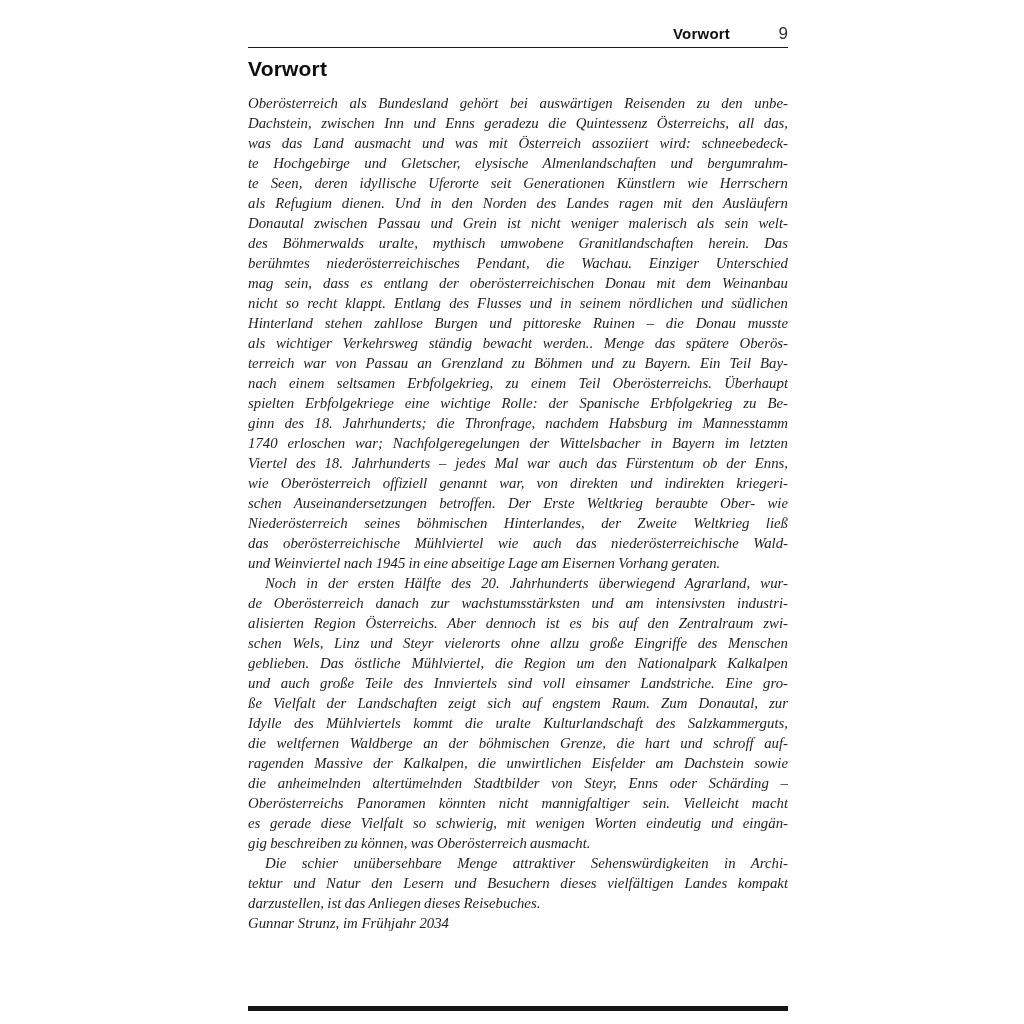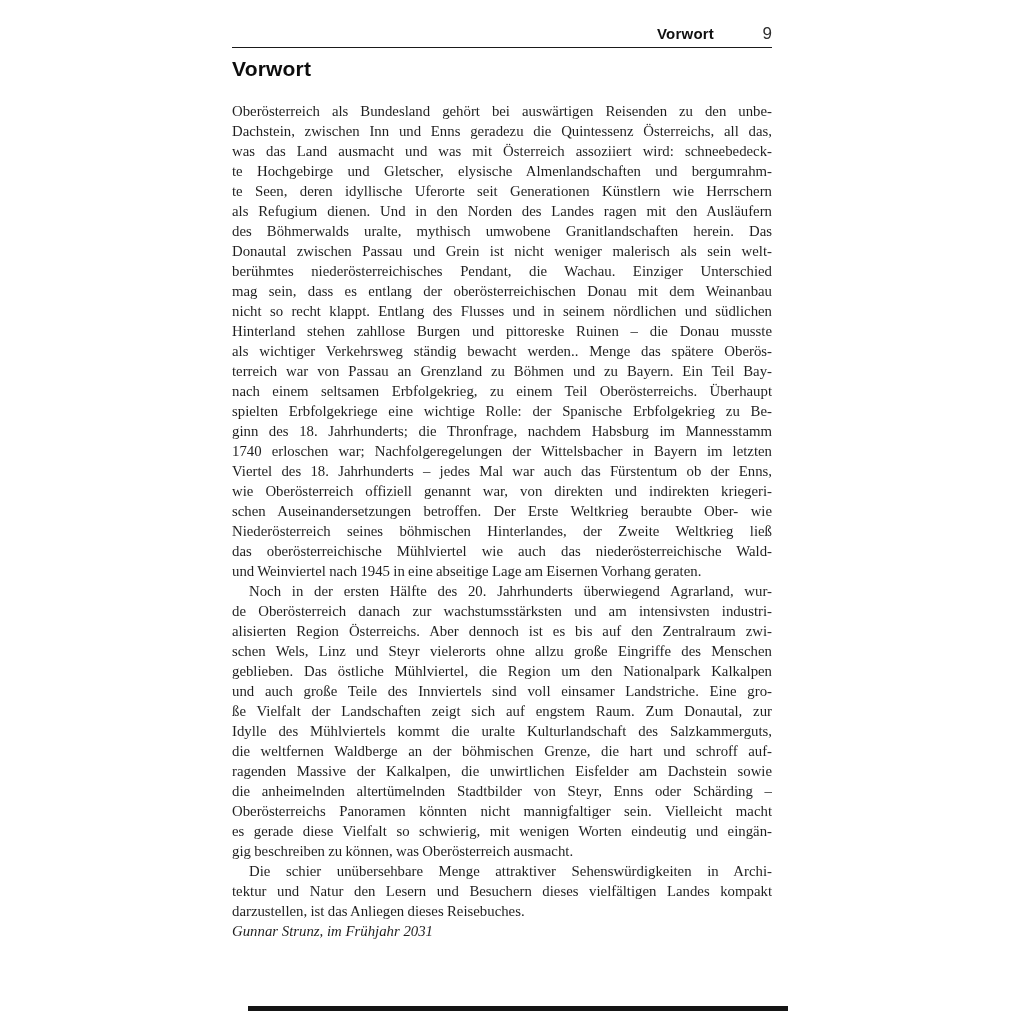--- a/index.html
+++ b/index.html
@@ -7,21 +7,21 @@
     width: 1024px; height: 1024px;
     background: #ffffff;
     position: relative;
     font-family: "Liberation Serif", "DejaVu Serif", serif;
     color: #1f1f1f;
     overflow: hidden;
   }
   .page { position: absolute; inset: 0; background: #fff; }
   .column {
     position: absolute;
-    left: 232px; top: 24px;
+    left: 248px; top: 24px;
     width: 540px;
   }
   .running-header {
     display: flex;
     align-items: baseline;
     justify-content: flex-end;
     border-bottom: 1.5px solid #1a1a1a;
     padding-bottom: 3px;
     font-family: "Liberation Sans", "DejaVu Sans", sans-serif;
   }
@@ -40,23 +40,24 @@
   }
   .page-title {
     font-family: "Liberation Sans", "DejaVu Sans", sans-serif;
     font-size: 21px;
     font-weight: bold;
     letter-spacing: 0.2px;
     color: #0d0d0d;
     margin: 9px 0 0 0;
   }
   .body-text {
-    margin-top: 20px;
+    margin-top: 12px;
     font-size: 14.8px;
     line-height: 20px;
+    font-style: italic;
   }
   .para { margin: 0; }
   .line {
     text-align: justify;
     text-align-last: justify;
     word-spacing: -0.4px;
     height: 20px;
     overflow: hidden;
     white-space: normal;
   }
@@ -89,22 +90,22 @@
     <h1 class="page-title">Vorwort</h1>
 
     <div class="body-text">
         <div class="para">
           <div class="line">Oberösterreich als Bundesland gehört bei auswärtigen Reisenden zu den unbe-</div>
           <div class="line">Dachstein, zwischen Inn und Enns geradezu die Quintessenz Österreichs, all das,</div>
           <div class="line">was das Land ausmacht und was mit Österreich assoziiert wird: schneebedeck-</div>
           <div class="line">te Hochgebirge und Gletscher, elysische Almenlandschaften und bergumrahm-</div>
           <div class="line">te Seen, deren idyllische Uferorte seit Generationen Künstlern wie Herrschern</div>
           <div class="line">als Refugium dienen. Und in den Norden des Landes ragen mit den Ausläufern</div>
+          <div class="line">Donautal zwischen Passau und Grein ist nicht weniger malerisch als sein welt-</div>
           <div class="line">des Böhmerwalds uralte, mythisch umwobene Granitlandschaften herein. Das</div>
-          <div class="line">Donautal zwischen Passau und Grein ist nicht weniger malerisch als sein welt-</div>
           <div class="line">berühmtes niederösterreichisches Pendant, die Wachau. Einziger Unterschied</div>
           <div class="line">mag sein, dass es entlang der oberösterreichischen Donau mit dem Weinanbau</div>
           <div class="line">nicht so recht klappt. Entlang des Flusses und in seinem nördlichen und südlichen</div>
           <div class="line">Hinterland stehen zahllose Burgen und pittoreske Ruinen – die Donau musste</div>
           <div class="line">als wichtiger Verkehrsweg ständig bewacht werden.. Menge das spätere Oberös-</div>
           <div class="line">terreich war von Passau an Grenzland zu Böhmen und zu Bayern. Ein Teil Bay-</div>
           <div class="line">nach einem seltsamen Erbfolgekrieg, zu einem Teil Oberösterreichs. Überhaupt</div>
           <div class="line">spielten Erbfolgekriege eine wichtige Rolle: der Spanische Erbfolgekrieg zu Be-</div>
           <div class="line">ginn des 18. Jahrhunderts; die Thronfrage, nachdem Habsburg im Mannesstamm</div>
           <div class="line">1740 erloschen war; Nachfolgeregelungen der Wittelsbacher in Bayern im letzten</div>
@@ -131,18 +132,18 @@
           <div class="line">es gerade diese Vielfalt so schwierig, mit wenigen Worten eindeutig und eingän-</div>
           <div class="line last">gig beschreiben zu können, was Oberösterreich ausmacht.</div>
         </div>
         <div class="para">
           <div class="line indent">Die schier unübersehbare Menge attraktiver Sehenswürdigkeiten in Archi-</div>
           <div class="line">tektur und Natur den Lesern und Besuchern dieses vielfältigen Landes kompakt</div>
           <div class="line last">darzustellen, ist das Anliegen dieses Reisebuches.</div>
         </div>
       </div>
 
-    <div class="signature">Gunnar Strunz, im Frühjahr 2031</div>
+    <div class="signature">Gunnar Strunz, im Frühjahr 2034</div>
 
   </div>
 
   <div class="bottom-rule"></div>
 </div>
 
 </body></html>

